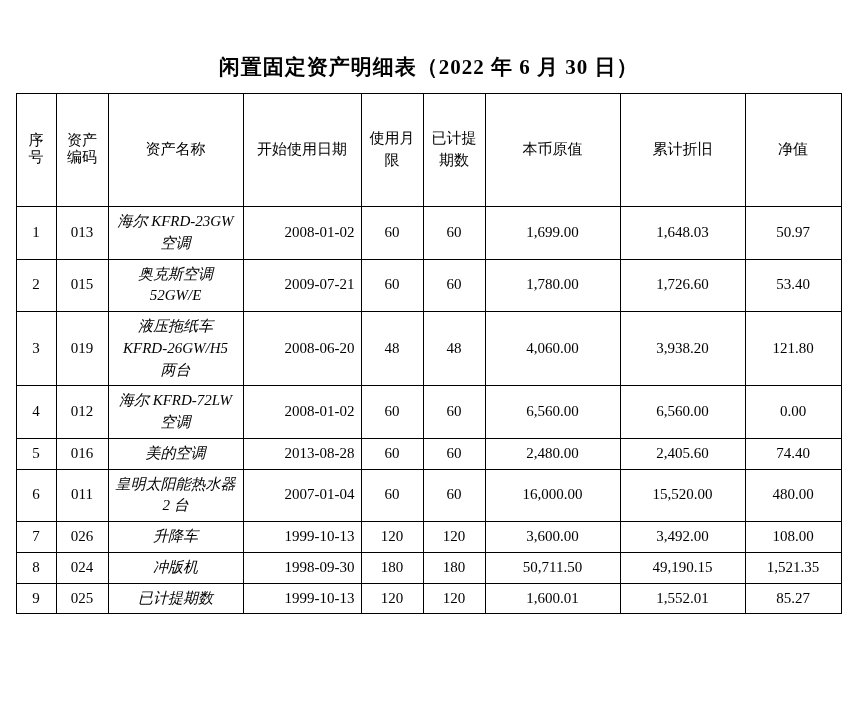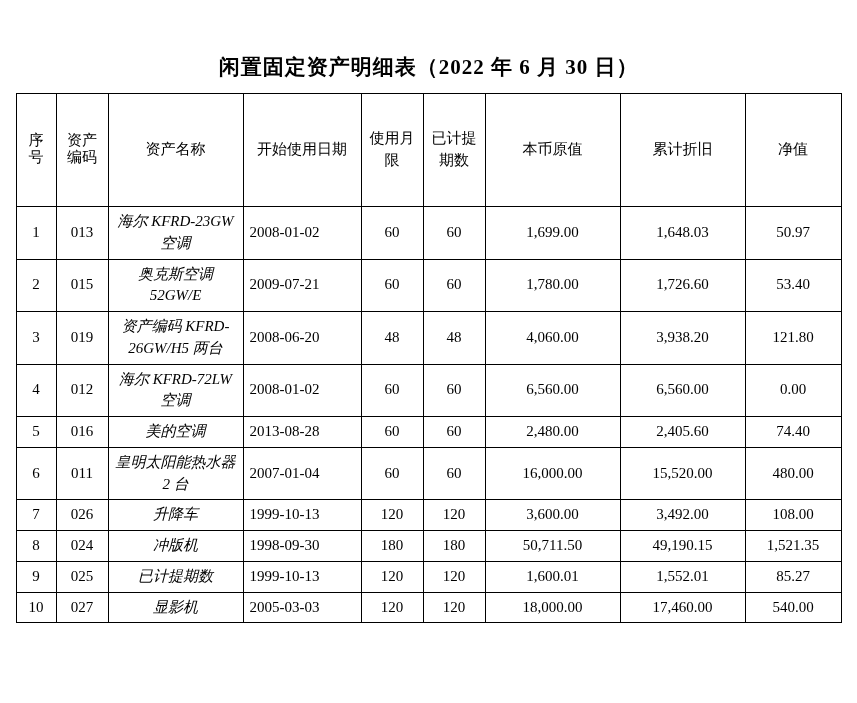--- a/index.html
+++ b/index.html
@@ -63,21 +63,21 @@
 
   td.seq, td.code, td.months, td.accrued {
     text-align: center;
   }
   td.name {
     text-align: center;
     padding-left: 8px;
     font-style: italic;
   }
   td.start {
-    text-align: left;
+    text-align: right;
   }
   td.num {
     text-align: center;
     padding-right: 10px;
   }
   .vert-head {
     display: inline-block;
     line-height: 1.15;
   }
 </style>
@@ -132,21 +132,21 @@
         <td class="start">2009-07-21</td>
         <td class="months">60</td>
         <td class="accrued">60</td>
         <td class="num">1,780.00</td>
         <td class="num">1,726.60</td>
         <td class="num">53.40</td>
       </tr>
       <tr>
         <td class="seq">3</td>
         <td class="code">019</td>
-        <td class="name">资产编码 KFRD-26GW/H5 两台</td>
+        <td class="name">液压拖纸车 KFRD-26GW/H5 两台</td>
         <td class="start">2008-06-20</td>
         <td class="months">48</td>
         <td class="accrued">48</td>
         <td class="num">4,060.00</td>
         <td class="num">3,938.20</td>
         <td class="num">121.80</td>
       </tr>
       <tr>
         <td class="seq">4</td>
         <td class="code">012</td>
@@ -206,27 +206,16 @@
         <td class="seq">9</td>
         <td class="code">025</td>
         <td class="name">已计提期数</td>
         <td class="start">1999-10-13</td>
         <td class="months">120</td>
         <td class="accrued">120</td>
         <td class="num">1,600.01</td>
         <td class="num">1,552.01</td>
         <td class="num">85.27</td>
       </tr>
-      <tr>
-        <td class="seq">10</td>
-        <td class="code">027</td>
-        <td class="name">显影机</td>
-        <td class="start">2005-03-03</td>
-        <td class="months">120</td>
-        <td class="accrued">120</td>
-        <td class="num">18,000.00</td>
-        <td class="num">17,460.00</td>
-        <td class="num">540.00</td>
-      </tr>
     </tbody>
   </table>
 
 </div>
 
 </body></html>

